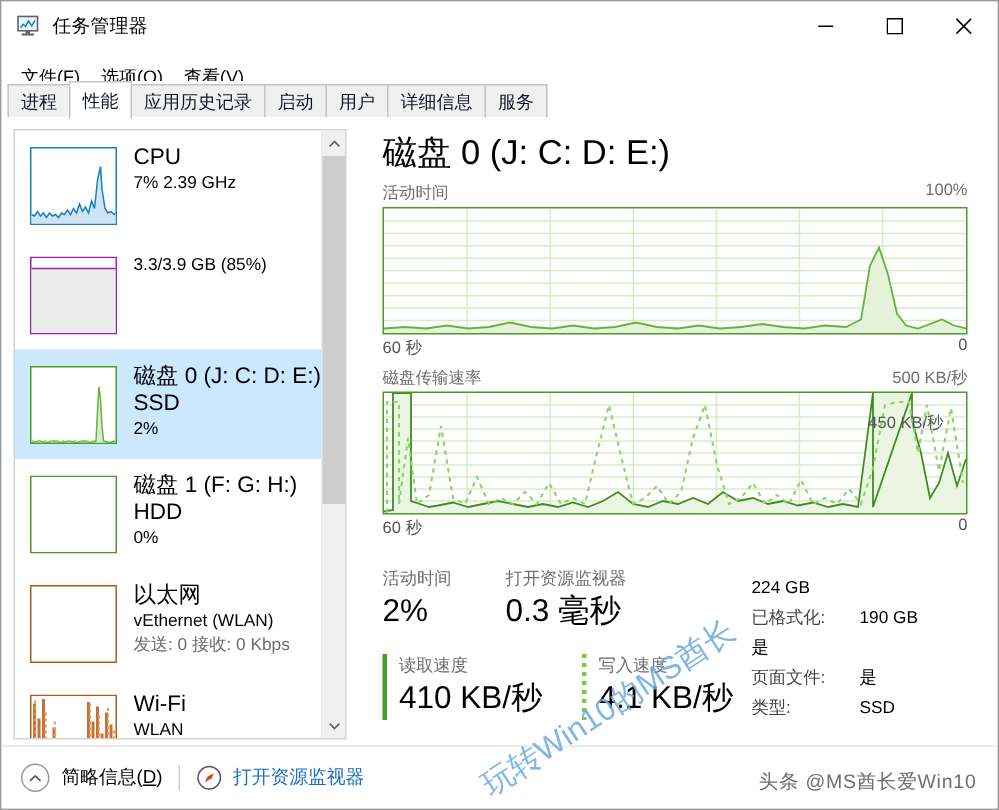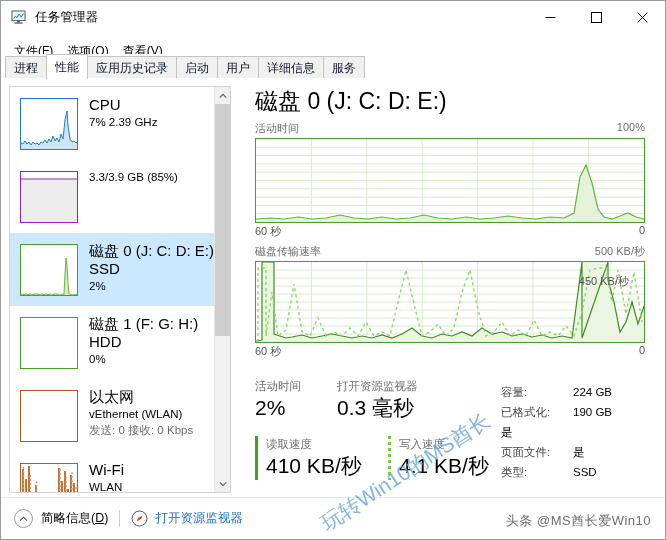--- a/index.html
+++ b/index.html
@@ -583,21 +583,20 @@
             <div class="stat-bar dotted"></div>
             <div class="stat-cell">
               <div class="stat-cap">写入速度</div>
               <div class="stat-val">4.1 KB/秒</div>
             </div>
           </div>
         </div>
 
         <div class="stats-right">
           <div class="kv-row">
-            <span class="kv-k">容量:</span>
             <span class="kv-v">224 GB</span>
           </div>
           <div class="kv-row">
             <span class="kv-k">已格式化:</span>
             <span class="kv-v">190 GB</span>
           </div>
           <div class="kv-row">
             <span class="kv-v">是</span>
           </div>
           <div class="kv-row">

